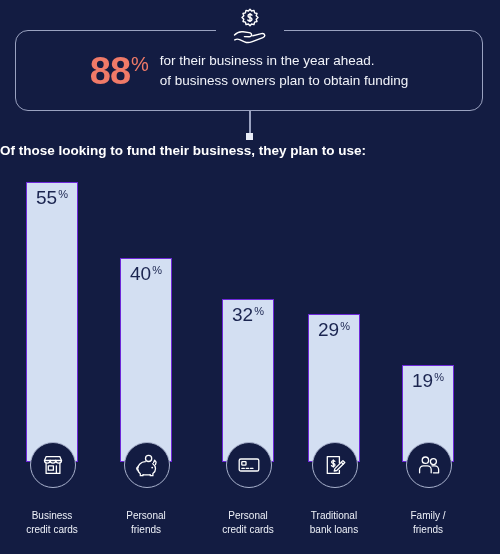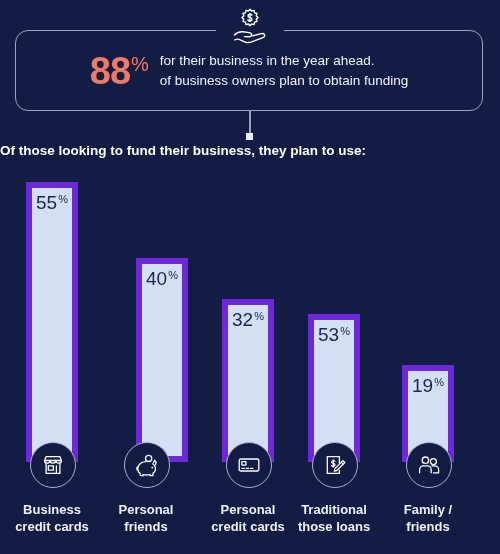--- a/index.html
+++ b/index.html
@@ -125,21 +125,21 @@
     width: 94px;
     height: 394px;
   }
   .bar {
     position: absolute;
     left: 21px;
     bottom: 92px;
     width: 52px;
     box-sizing: border-box;
     background: #d3dff2;
-    border: 6px solid #6d28d9;
+    border: 1px solid #6d28d9;
   }
   .bar-value {
     position: absolute;
     left: 0;
     top: 5px;
     width: 100%;
     text-align: center;
     color: #1b2550;
     font-size: 19px;
     line-height: 1;
@@ -165,23 +165,22 @@
     align-items: center;
     justify-content: center;
   }
   .bar-label {
     position: absolute;
     left: 0;
     bottom: 18px;
     width: 100%;
     text-align: center;
     color: #eef1f8;
-    font-size: 13px;
+    font-size: 10px;
     line-height: 1.35;
-    font-weight: bold;
   }
 </style>
 </head>
 <body>
 
 <div id="callout-wrap">
 
   <div id="callout-box"></div>
   <div id="callout-gap"></div>
 
@@ -241,21 +240,21 @@
         <path d="M16.4 13.8 V21.4"></path>
       </svg>
     </div>
     <div class="bar-label">
       <div>Business</div>
       <div>credit cards</div>
     </div>
   </div>
 
   <div class="bar-col" style="left:99px;">
-    <div class="bar" style="height:204px;margin-left:16px;">
+    <div class="bar" style="height:204px;">
       <div class="bar-value">
         <span>40</span>
           <span class="bar-value-suffix">%</span>
       </div>
     </div>
     <div class="icon-circle">
       <svg viewBox="0 0 26 26" width="26" height="26" fill="none" stroke="#ffffff" stroke-width="1.3" stroke-linecap="round" stroke-linejoin="round">
         <circle cx="14.6" cy="6.4" r="3.1"></circle>
         <path d="M19.6 10.6 l1.0-2.4 1.5 2.0 -0.6 2.3"></path>
         <path d="M11.3 9.7 c-4.4 0.3-7.6 3.3-7.6 7.0 0 2.0 1.0 3.8 2.6 5.0
@@ -290,38 +289,38 @@
     </div>
     <div class="bar-label">
       <div>Personal</div>
       <div>credit cards</div>
     </div>
   </div>
 
   <div class="bar-col" style="left:287px;">
     <div class="bar" style="height:148px;">
       <div class="bar-value">
-        <span>53</span>
+        <span>29</span>
           <span class="bar-value-suffix">%</span>
       </div>
     </div>
     <div class="icon-circle">
       <svg viewBox="0 0 26 26" width="26" height="26" fill="none" stroke="#ffffff" stroke-width="1.3" stroke-linecap="round" stroke-linejoin="round">
         <path d="M17.4 11.0 V4.6 H5.3 v16.8 h12.1 v-3.0"></path>
         <path d="M11.3 8.0 v7.0"></path>
         <path d="M12.9 9.3 c-0.4-0.5-1.1-0.8-1.8-0.7 -0.9 0.1-1.5 0.7-1.5 1.4
                  0 0.8 0.6 1.1 1.6 1.4 1.1 0.3 1.8 0.7 1.8 1.5
                  0 0.8-0.7 1.4-1.6 1.5 -0.8 0.1-1.5-0.2-1.9-0.8"></path>
         <path d="M20.9 8.6 l1.9 1.9 -8.0 8.0 -2.6 0.7 0.7-2.6 z"></path>
         <path d="M19.3 10.2 l1.9 1.9"></path>
       </svg>
     </div>
     <div class="bar-label">
       <div>Traditional</div>
-      <div>those loans</div>
+      <div>bank loans</div>
     </div>
   </div>
 
   <div class="bar-col" style="left:381px;">
     <div class="bar" style="height:97px;">
       <div class="bar-value">
         <span>19</span>
           <span class="bar-value-suffix">%</span>
       </div>
     </div>

